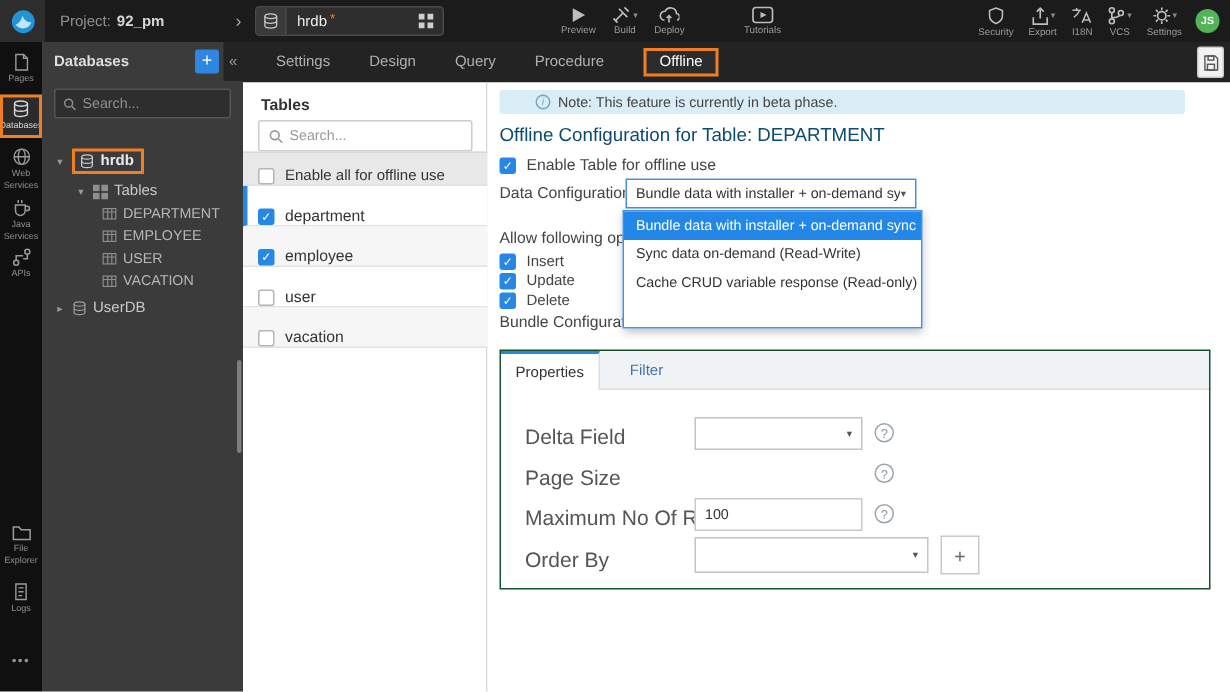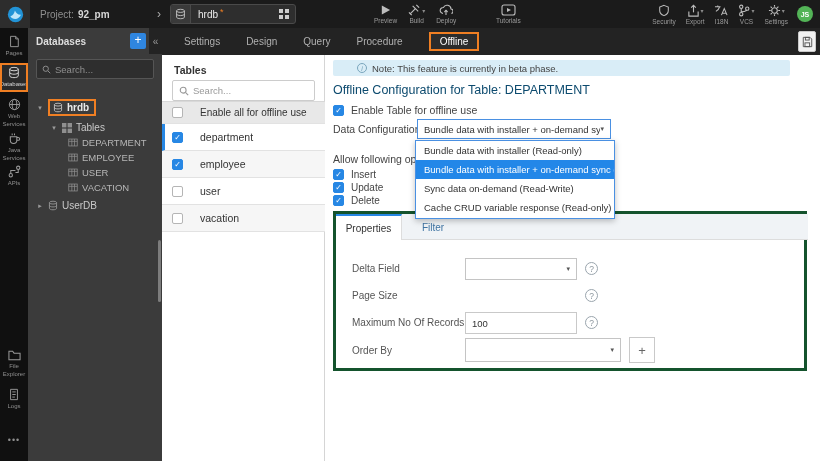--- a/index.html
+++ b/index.html
@@ -73,21 +73,21 @@
     border:1px solid #c9c9c9;border-radius:2px;display:flex;align-items:center;justify-content:center}
   
   #tablespanel{position:absolute;left:162px;top:55px;width:163px;height:406px;background:#fff;
     border-right:1px solid #d5d5d5}
   #tp-title{position:absolute;left:12px;top:9px;font-size:10.5px;font-weight:700;color:#333}
   .tp-search{position:absolute;left:10px;top:25px;width:143px;height:21px;border:1px solid #ccc;
     border-radius:2px;display:flex;align-items:center;padding:0 6px;gap:4px;background:#fff}
   .tp-search input{border:none;outline:none;width:110px;font-size:9.5px;color:#555;
     font-family:"Liberation Sans",sans-serif}
   .tp-search input::placeholder{color:#999}
-  .tp-row{position:absolute;left:0;width:163px;display:flex;align-items:center;gap:17px;
+  .tp-row{position:absolute;left:0;width:163px;display:flex;align-items:flex-end;gap:7px;
     padding-left:10px;font-size:10.5px;color:#333;border-bottom:1px solid #e2e2e2;background:#fff}
   .tp-row.head{background:#e8e8e8;border-top:1px solid #d8d8d8;font-size:10px}
   .tp-row.sel-row{border-left:3px solid #2787e4;padding-left:7px}
   .tp-row.alt{background:#f6f6f6}
   
   .cb{width:11px;height:11px;border:1px solid #b5b5b5;border-radius:2px;background:#fff;
     display:inline-flex;align-items:center;justify-content:center;font-size:8px;color:#fff;flex:none}
   .cb.on{background:#2787e4;border-color:#2787e4}
   
   #main{position:absolute;left:325px;top:55px;width:495px;height:406px;background:#fff}
@@ -101,29 +101,29 @@
   .sel{border:1px solid #c4c4c4;background:#fff;display:flex;align-items:center;
     justify-content:space-between;padding:0 6px;font-size:9.5px;color:#333}
   .sel .car{font-size:7px;color:#555}
   #dc-select{position:absolute;left:92px;top:64px;width:194px;height:20px;border-color:#4a90e2}
   #dropdown{position:absolute;left:90px;top:85px;width:200px;height:79px;background:#fff;
     border:1px solid #4a90e2;box-shadow:0 2px 6px rgba(0,0,0,.25);z-index:20}
   .dd-opt{height:19px;line-height:19px;padding-left:8px;font-size:9.5px;color:#333;
     white-space:nowrap;overflow:hidden}
   .dd-opt.hl{background:#2387e8;color:#fff}
   
-  #bundle{position:absolute;left:8px;top:156px;width:474px;height:160px;border:3px solid #14532d}
+  #bundle{position:absolute;left:8px;top:178px;width:474px;height:160px;border:1px solid #14532d}
   #bstrip{position:absolute;left:0;top:0;width:472px;height:26px;background:#f0f3f6;
     border-bottom:1px solid #ddd;display:flex}
   .btab{height:26px;display:flex;align-items:center;justify-content:center;font-size:10px}
   .btab.active{width:66px;background:#fff;border-top:2px solid #2787e4;border-right:1px solid #ddd;
     color:#333;margin-bottom:-1px}
   .btab.idle{width:62px;color:#3f74a3}
   .b-row{position:absolute;display:flex;align-items:center;font-size:10.5px;color:#555}
-  .b-lbl{position:absolute;left:16px;font-size:10px;color:#555}
+  .b-lbl{position:absolute;left:16px;font-size:14px;color:#555}
   .inp{border:1px solid #c9c9c9;height:22px;font-size:9.5px;color:#333;padding-left:6px;
     font-family:"Liberation Sans",sans-serif;outline:none}
   .help{width:13px;height:13px;border:1px solid #9aa5ad;border-radius:50%;color:#8a949c;
     font-size:8.5px;display:flex;align-items:center;justify-content:center}
   #ob-plus{width:26px;height:26px;border:1px solid #c9c9c9;background:#fff;color:#666;
     font-size:13px;display:flex;align-items:center;justify-content:center;margin-left:8px}
 </style>
 </head>
 <body>
 
@@ -508,21 +508,20 @@
 
   <div class="m-row" style="left:8px;top:68px">
     <span>Data Configuration</span>
   </div>
   <div id="dc-select" class="sel">
     <span style="white-space:nowrap;overflow:hidden">Bundle data with installer + on-demand sync (Read-Write)</span>
     <span class="car">▾</span>
   </div>
 
   <div id="dropdown">
-    <div class="dd-opt">Bundle data with installer (Read-only)</div>
     <div class="dd-opt hl">Bundle data with installer + on-demand sync (Read-Write)</div>
     <div class="dd-opt">Sync data on-demand (Read-Write)</div>
     <div class="dd-opt">Cache CRUD variable response (Read-only)</div>
   </div>
 
   <div class="m-row" style="left:8px;top:98px">
     <span>Allow following operations</span>
   </div>
   <div class="m-row" style="left:8px;top:114px;font-size:10px">
     <span class="cb on">

